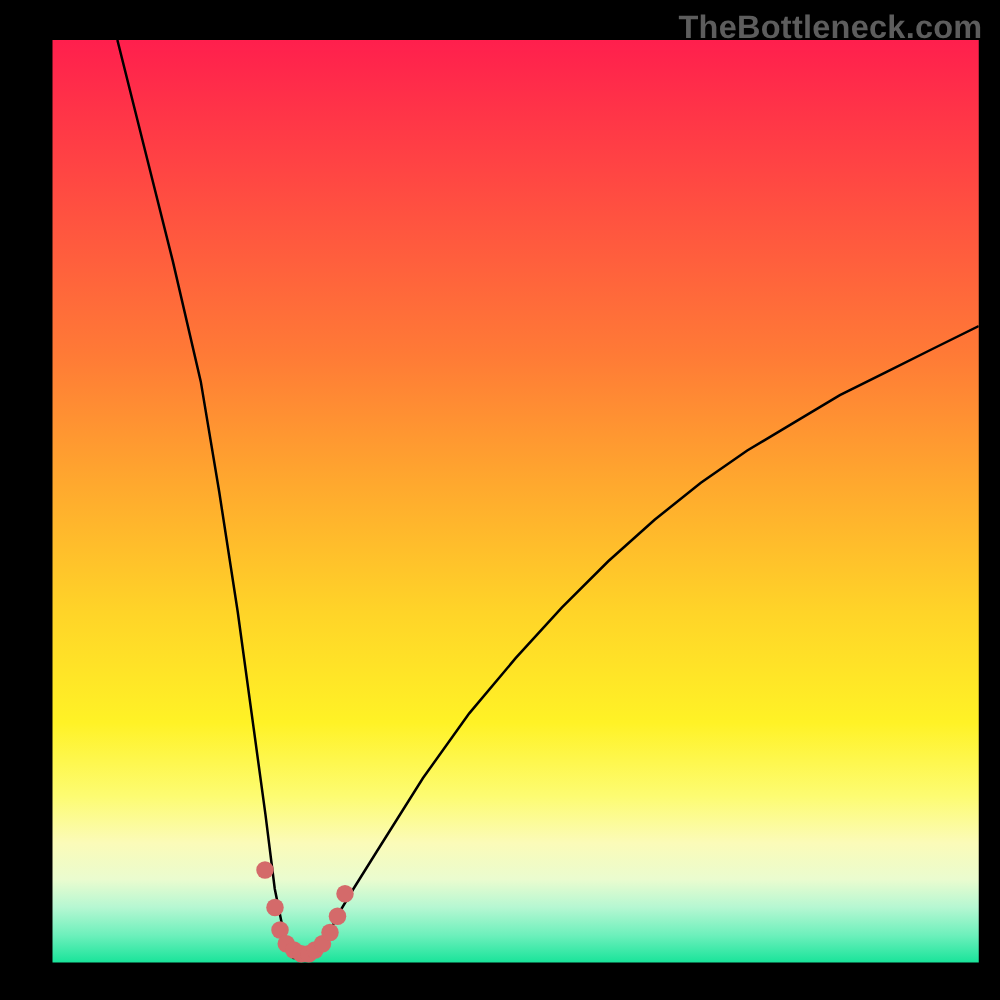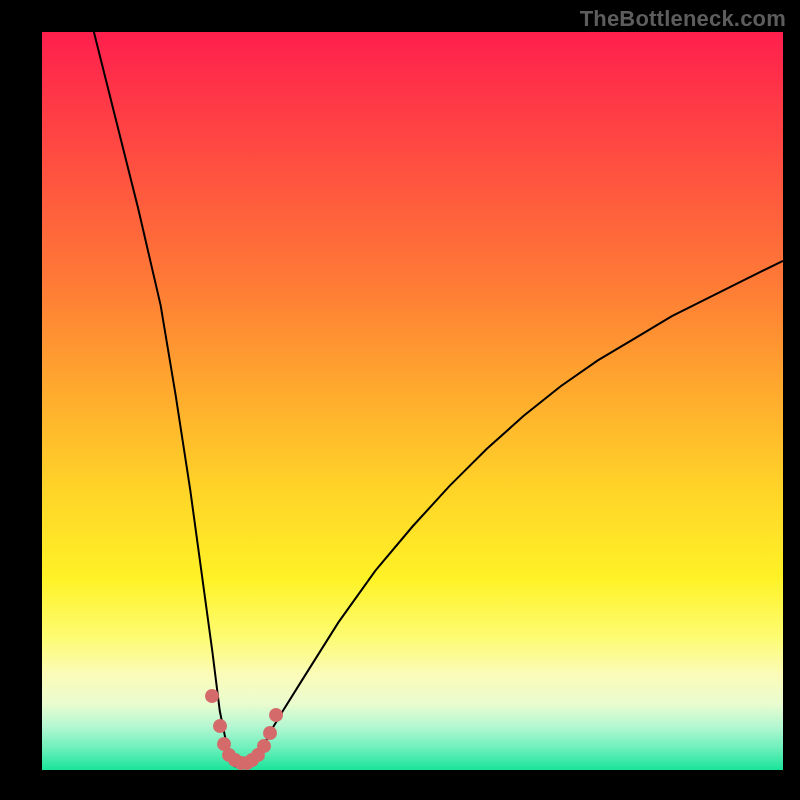--- a/index.html
+++ b/index.html
@@ -38,21 +38,21 @@
       #b6f7d2 94%,
       #6ef0bc 97%,
       #19e49a 100%
     );
   }
   .watermark {
     position: absolute;
     top: 6px;
     right: 14px;
     font-family: Arial, Helvetica, sans-serif;
-    font-size: 22px;
+    font-size: 26px;
     font-weight: 600;
     color: #5d5d5d;
     letter-spacing: 0.2px;
   }
   svg.curve {
     position: absolute;
     left: 0;
     top: 0;
     width: 741px;
     height: 738px;

